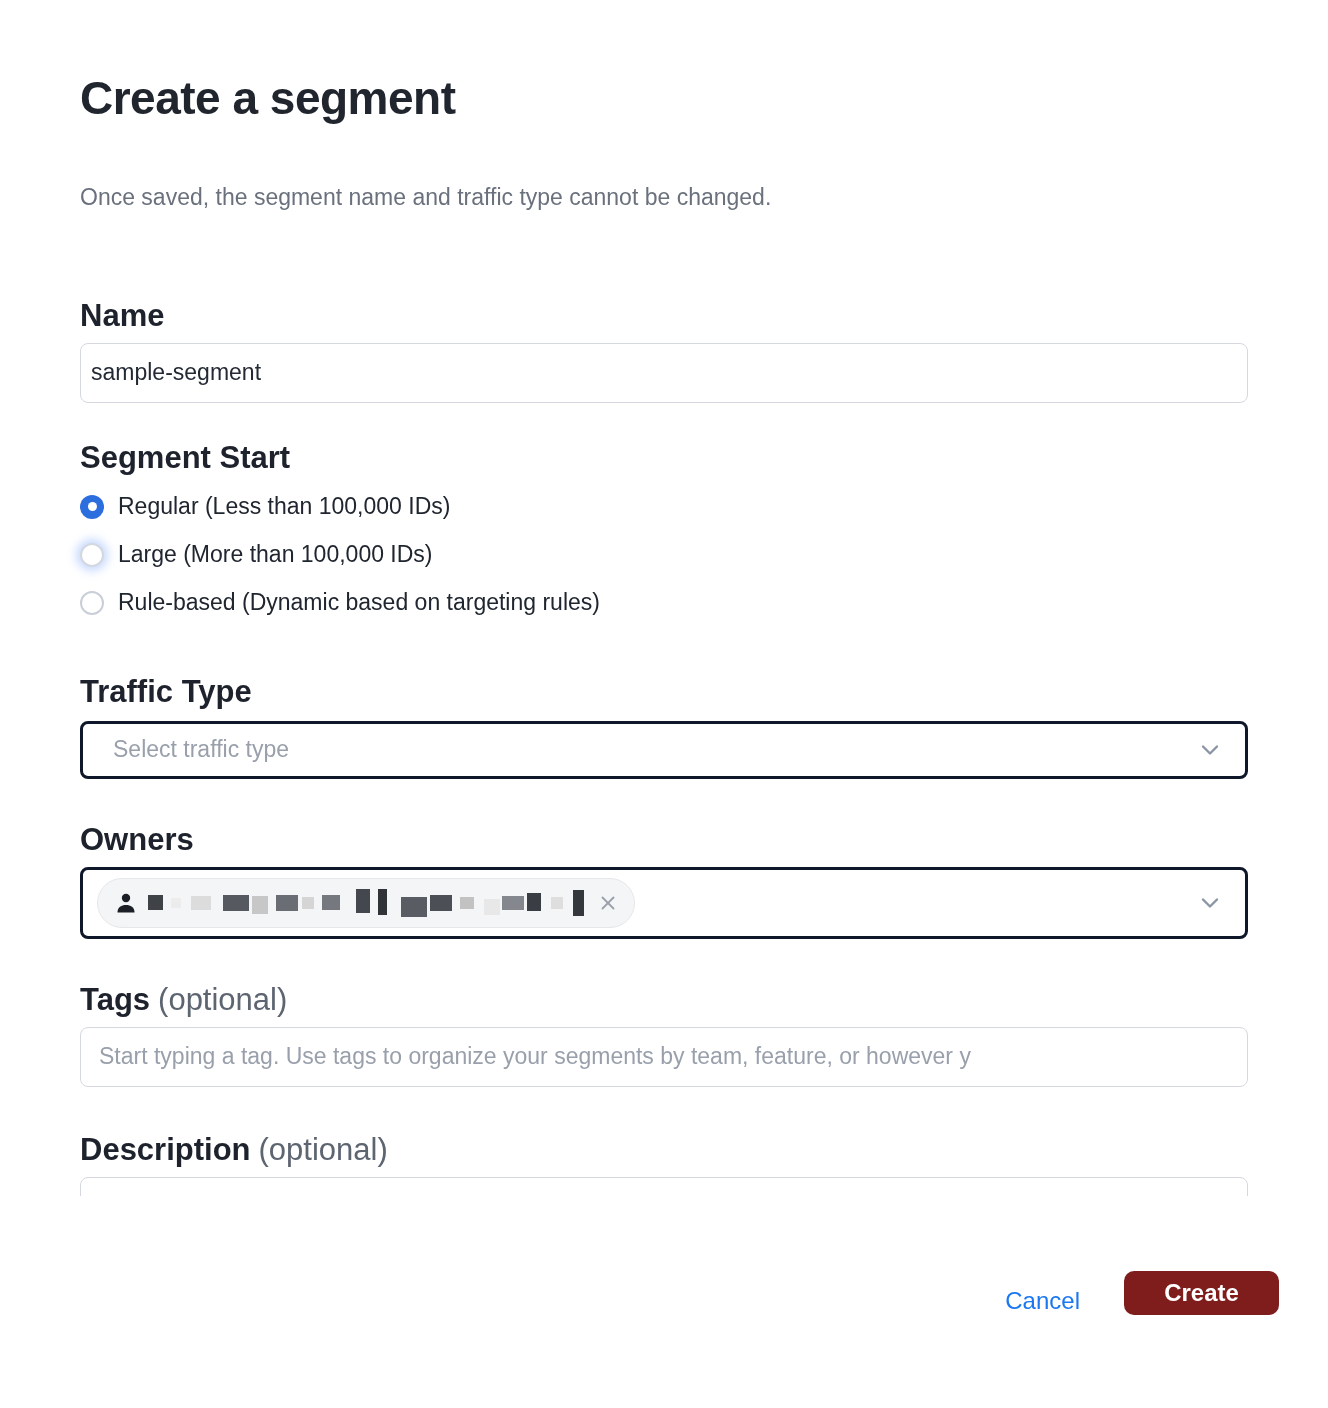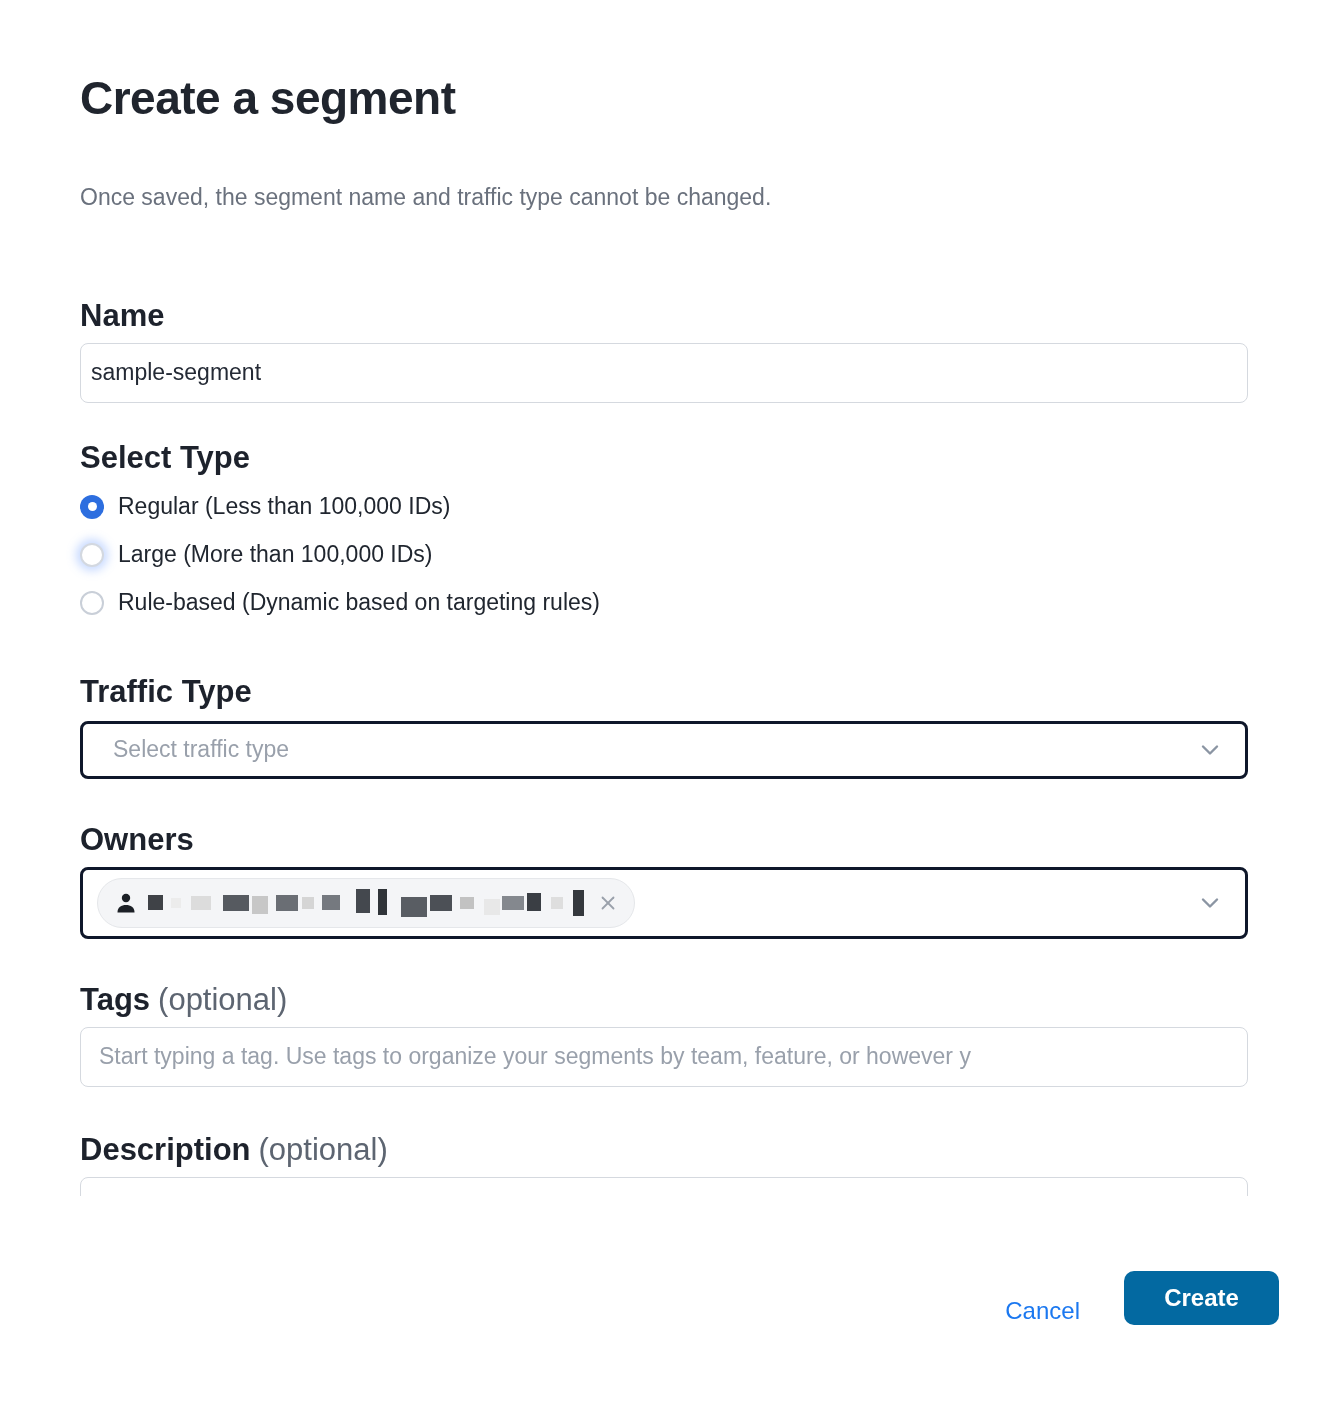--- a/index.html
+++ b/index.html
@@ -161,22 +161,22 @@
     font-weight: 500;
     color: #1b78f0;
     cursor: pointer;
     background: none;
     border: none;
     font-family: inherit;
   }
   .create-btn {
     margin-left: 44px;
     width: 155px;
-    height: 54px;
-    background: #0369a1;
+    height: 44px;
+    background: #7f1d1d;
     color: #ffffff;
     font-family: inherit;
     font-size: 24px;
     font-weight: 700;
     border: none;
     border-radius: 10px;
     cursor: pointer;
   }
 </style>
 </head>
@@ -187,21 +187,21 @@
 
     <h1 class="title">Create a segment</h1>
     <p class="subtitle">Once saved, the segment name and traffic type cannot be changed.</p>
 
     <div class="f-name">
       <div class="field-label">Name</div>
       <input class="text-input" type="text" value="sample-segment" style="">
     </div>
 
     <div class="f-segment">
-      <div class="field-label">Select Type</div>
+      <div class="field-label">Segment Start</div>
       <div class="radio-group">
         <div class="radio-row">
           <span class="radio-circle checked"></span>
           <span class="radio-label">Regular (Less than 100,000 IDs)</span>
         </div>
         <div class="radio-row">
           <span class="radio-circle glow"></span>
           <span class="radio-label">Large (More than 100,000 IDs)</span>
         </div>
         <div class="radio-row">

